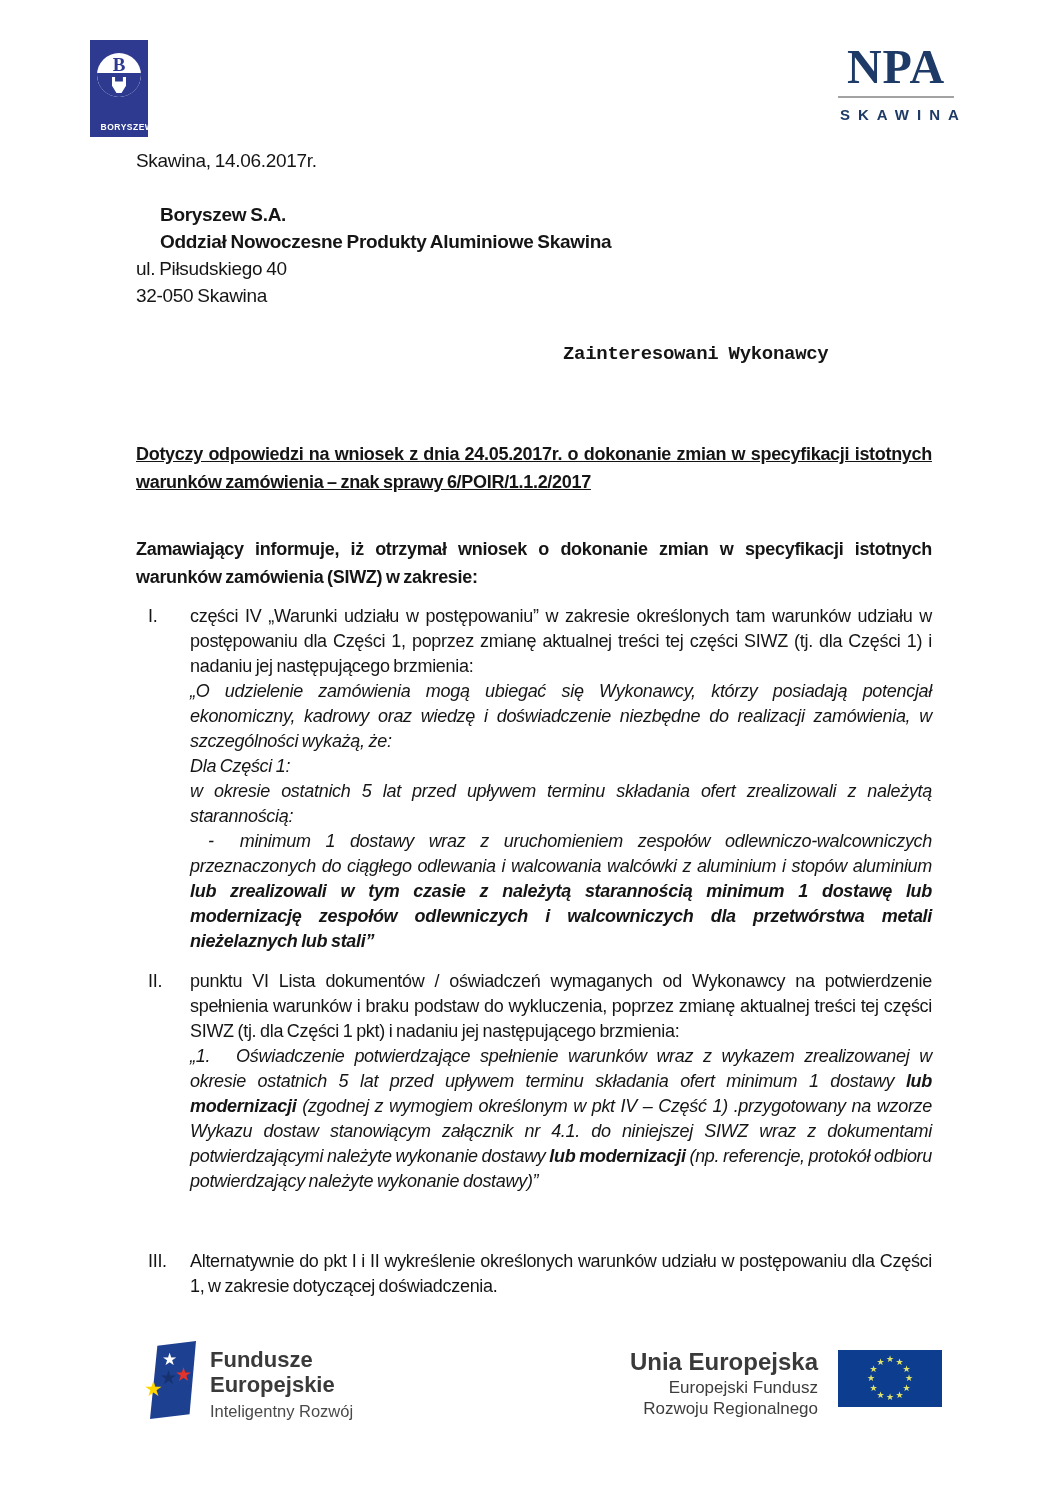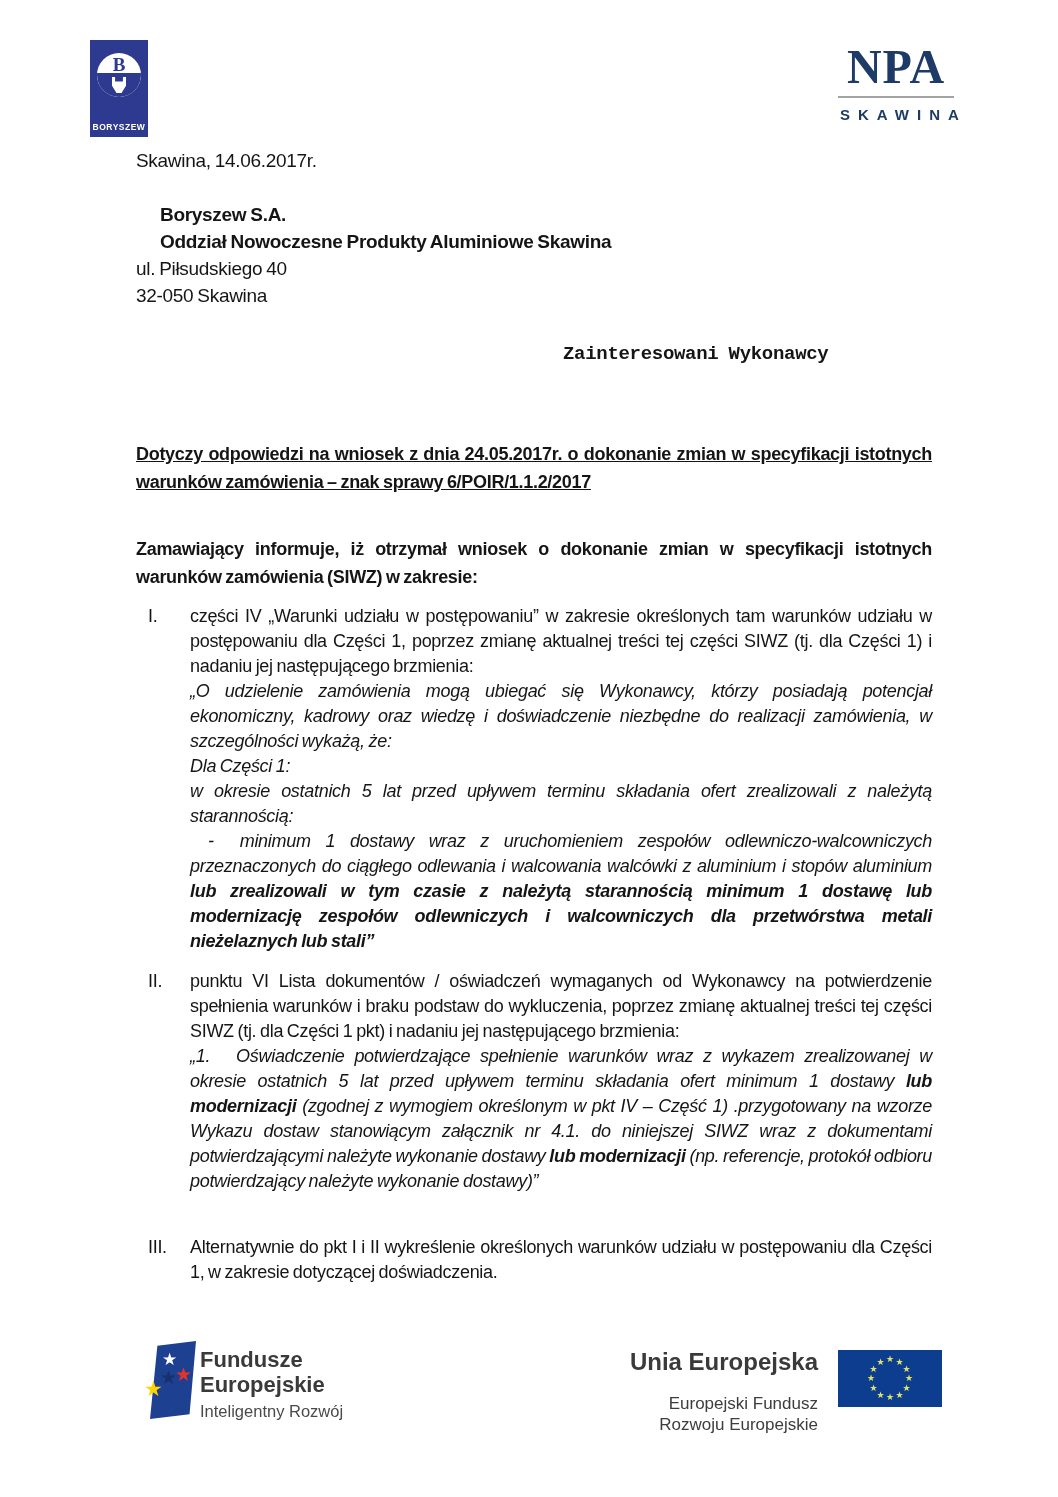--- a/index.html
+++ b/index.html
@@ -8,21 +8,21 @@
     font-family:"Liberation Sans", sans-serif;color:#151515;overflow:hidden;
   }
   
   .bor-logo{position:absolute;left:90px;top:40px;width:58px;height:97px;background:#2d3a8f;}
   .bor-circle{position:absolute;left:7px;top:13px;width:44px;height:44px;background:#ffffff;border-radius:50%;overflow:hidden;}
   .bor-b{position:absolute;left:0;top:1px;width:44px;text-align:center;font-family:"Liberation Serif",serif;font-weight:bold;font-size:19px;color:#2d3a8f;}
   .bor-bar{position:absolute;left:0;top:20px;width:44px;height:3px;background:#2d3a8f;}
   .bor-bottom{position:absolute;left:0;top:23px;width:44px;height:21px;background:#2d3a8f;border-radius:0 0 22px 22px;}
   .bor-cup{position:absolute;left:15px;top:24px;width:14px;height:16px;background:#ffffff;
     clip-path:polygon(0 0,22% 0,22% 28%,78% 28%,78% 0,100% 0,100% 55%,68% 100%,32% 100%,0 55%);}
-  .bor-word{position:absolute;left:0;bottom:5px;width:58px;text-align:center;color:#ffffff;font-weight:bold;font-size:8.5px;letter-spacing:0.5px;}
+  .bor-word{position:absolute;left:8px;bottom:5px;width:58px;text-align:center;color:#ffffff;font-weight:bold;font-size:8.5px;letter-spacing:0.5px;}
   .npa-logo{position:absolute;left:836px;top:42px;width:120px;text-align:center;}
   .npa-title{font-family:"Liberation Serif",serif;font-weight:bold;font-size:48px;line-height:50px;color:#1d3b66;letter-spacing:1px;}
   .npa-rule{height:2px;background:#a3a3a3;margin:4px 2px 8px 2px;}
   .npa-sub{font-weight:bold;font-size:15px;color:#1d3b66;letter-spacing:8px;text-indent:4px;}
   
   .col{position:absolute;left:136px;width:796px;font-size:18px;letter-spacing:-0.3px;word-spacing:-1px;}
   .date{top:150px;text-align:left;font-size:19px;}
   .recipient{top:201px;line-height:27px;font-size:19px;}
   .recipient .b{font-weight:bold;margin-left:24px;}
   .salutation{top:343px;font-family:Liberation Mono, monospace;}
@@ -32,38 +32,38 @@
   .list{top:604px;}
   .item{display:flex;}
   .item .num{flex:none;width:54px;box-sizing:border-box;padding-left:12px;line-height:25px;}
   .item .body{flex:1;text-align:justify;line-height:25px;}
   .item p{margin:0;}
   .quote{font-style:italic;}
   .bi{font-weight:bold;font-style:italic;}
   .tabgap{display:inline-block;width:26px;}
   .dash-ind{text-indent:18px;}
   .item-1{margin-bottom:15px;}
-  .item-2{margin-bottom:41px;}
+  .item-2{margin-bottom:55px;}
   
   .footer-left{position:absolute;left:146px;top:1341px;display:flex;align-items:flex-start;}
   .fe-flag-wrap{position:relative;width:54px;height:80px;flex:none;}
   .fe-flag{position:absolute;left:4px;top:0;width:46px;height:78px;background:#1e4091;
     clip-path:polygon(16% 6%,100% 0,86% 94%,0 100%);}
   .star{position:absolute;line-height:1;}
   .star-white{color:#ffffff;font-size:17px;left:16px;top:10px;}
   .star-dark{color:#16316e;font-size:19px;left:14px;top:27px;}
   .star-red{color:#e63329;font-size:19px;left:29px;top:24px;}
   .star-yellow{color:#ffd500;font-size:21px;left:-2px;top:37px;}
-  .fe-text{padding-top:6px;color:#3d3d3d;}
+  .fe-text{margin-left:10px;padding-top:6px;color:#3d3d3d;}
   .fe-title{font-weight:bold;font-size:22px;line-height:25px;color:#3a3a3a;}
   .fe-sub{font-size:16.5px;margin-top:5px;color:#4a4a4a;}
   .footer-right{position:absolute;left:620px;top:1348px;display:flex;align-items:flex-start;}
   .eu-text{width:198px;text-align:right;color:#3a3a3a;}
   .eu-title{font-weight:bold;font-size:24px;line-height:27px;}
-  .eu-sub{font-size:17px;line-height:21px;margin-top:18px;color:#3d3d3d;}
+  .eu-sub{font-size:17px;line-height:21px;margin-top:2px;color:#3d3d3d;}
   .eu-flag{margin-left:20px;margin-top:2px;flex:none;}
 </style>
 </head>
 <body>
 
 <div class="page">
 
   <div class="bor-logo">
     <div class="bor-circle">
       <div class="bor-b">B</div>
@@ -140,21 +140,21 @@
       <div class="fe-title">Europejskie</div>
       <div class="fe-sub">Inteligentny Rozwój</div>
     </div>
   </div>
 
   <div class="footer-right">
     <div class="eu-text">
       <div class="eu-title">Unia Europejska</div>
       <div class="eu-sub">
         <div>Europejski Fundusz</div>
-        <div>Rozwoju Europejskie</div>
+        <div>Rozwoju Regionalnego</div>
       </div>
     </div>
     <svg class="eu-flag" width="104" height="57" viewBox="0 0 104 57">
       <rect x="0" y="0" width="104" height="57" fill="#0d3d8f"></rect>
       <text x="52" y="12" text-anchor="middle" font-size="9" fill="#dfe26a">★</text>
       <text x="61.5" y="14.5" text-anchor="middle" font-size="9" fill="#dfe26a">★</text>
       <text x="68.5" y="21.5" text-anchor="middle" font-size="9" fill="#dfe26a">★</text>
       <text x="71" y="31" text-anchor="middle" font-size="9" fill="#dfe26a">★</text>
       <text x="68.5" y="40.5" text-anchor="middle" font-size="9" fill="#dfe26a">★</text>
       <text x="61.5" y="47.5" text-anchor="middle" font-size="9" fill="#dfe26a">★</text>

